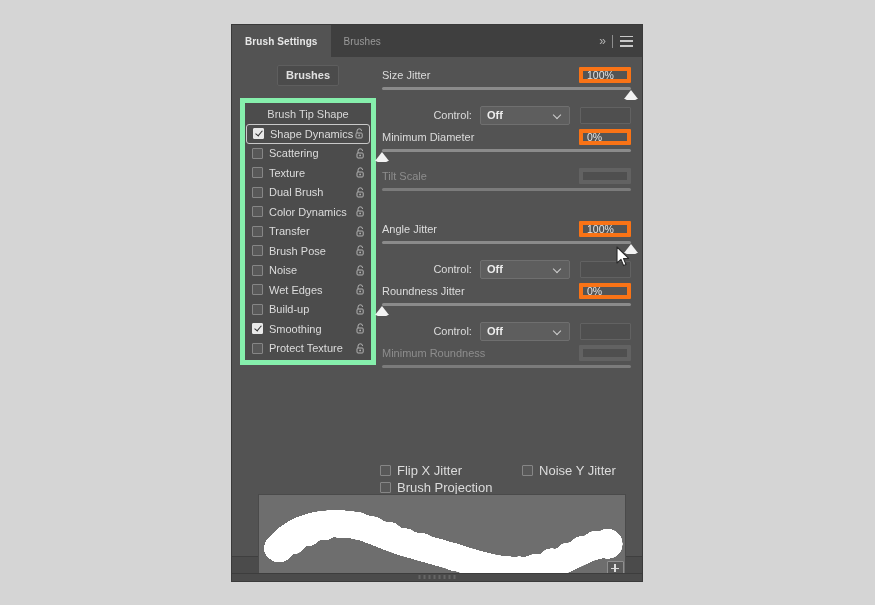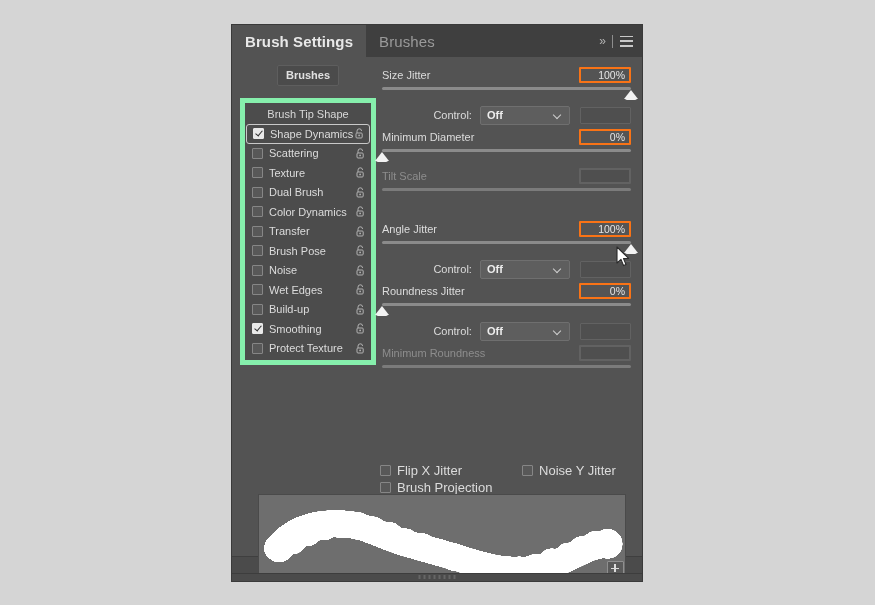--- a/index.html
+++ b/index.html
@@ -44,21 +44,21 @@
     height: 32px;
     background: #3f3f3f;
     display: flex;
     align-items: stretch;
     flex: none;
   }
   .tab {
     display: flex;
     align-items: center;
     padding: 0 13px;
-    font-size: 15px;
+    font-size: 10px;
     color: #9a9a9a;
     cursor: default;
     user-select: none;
     letter-spacing: .1px;
   }
   .tab.active {
     background: #535353;
     color: #e8e8e8;
     font-weight: bold;
   }
@@ -212,29 +212,28 @@
     color: #dcdcdc;
     flex: 1;
     white-space: nowrap;
   }
   .row-label.dim .lbl { color: #8d8d8d; }
 
   .numfield {
     width: 52px;
     height: 16px;
     background: #545454;
-    border: 2px solid #f97316;
+    border: 4px solid #f97316;
     border-radius: 1px;
     color: #e4e4e4;
     font-size: 10.5px;
     font-family: "Liberation Sans", sans-serif;
     padding: 0 4px;
     box-sizing: border-box;
     line-height: 14px;
-    text-align: right;
   }
   .numfield.empty {
     background: #4f4f4f;
     border-color: #626262;
   }
 
   
   .slider {
     position: relative;
     height: 17px;

